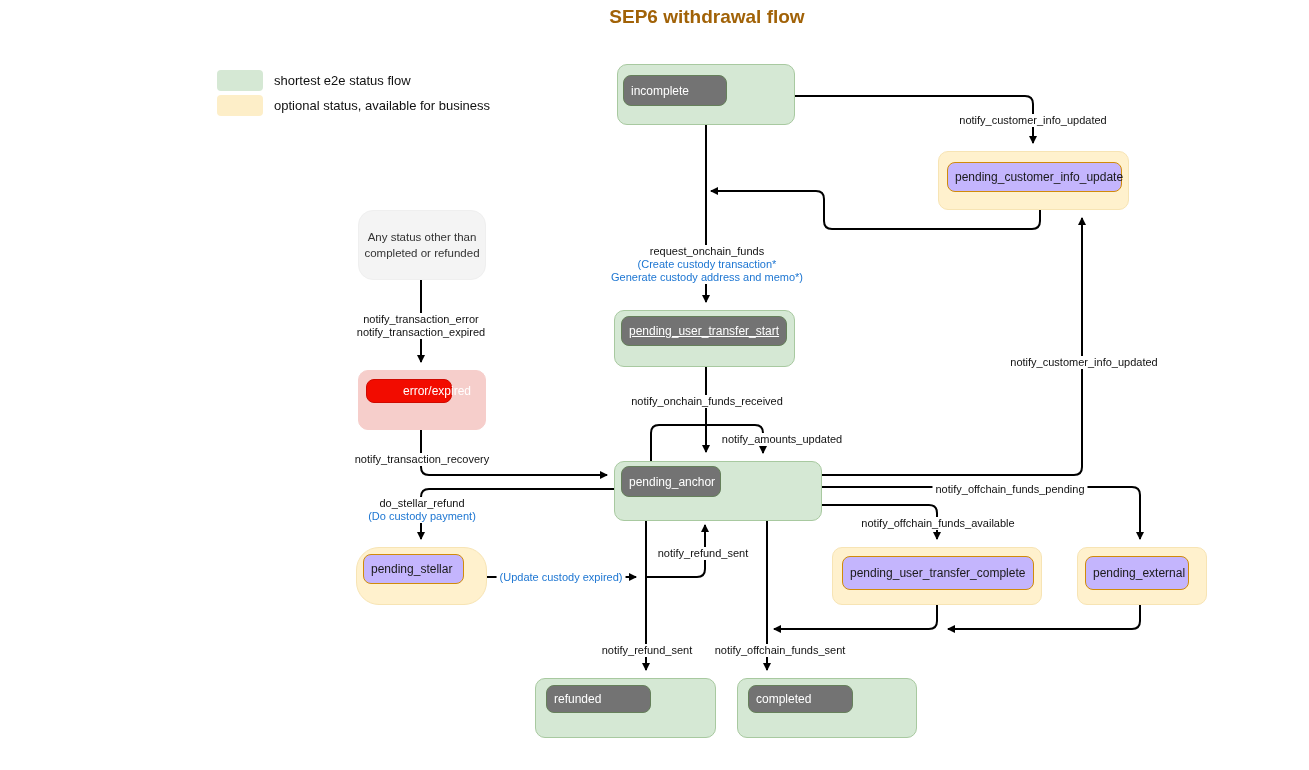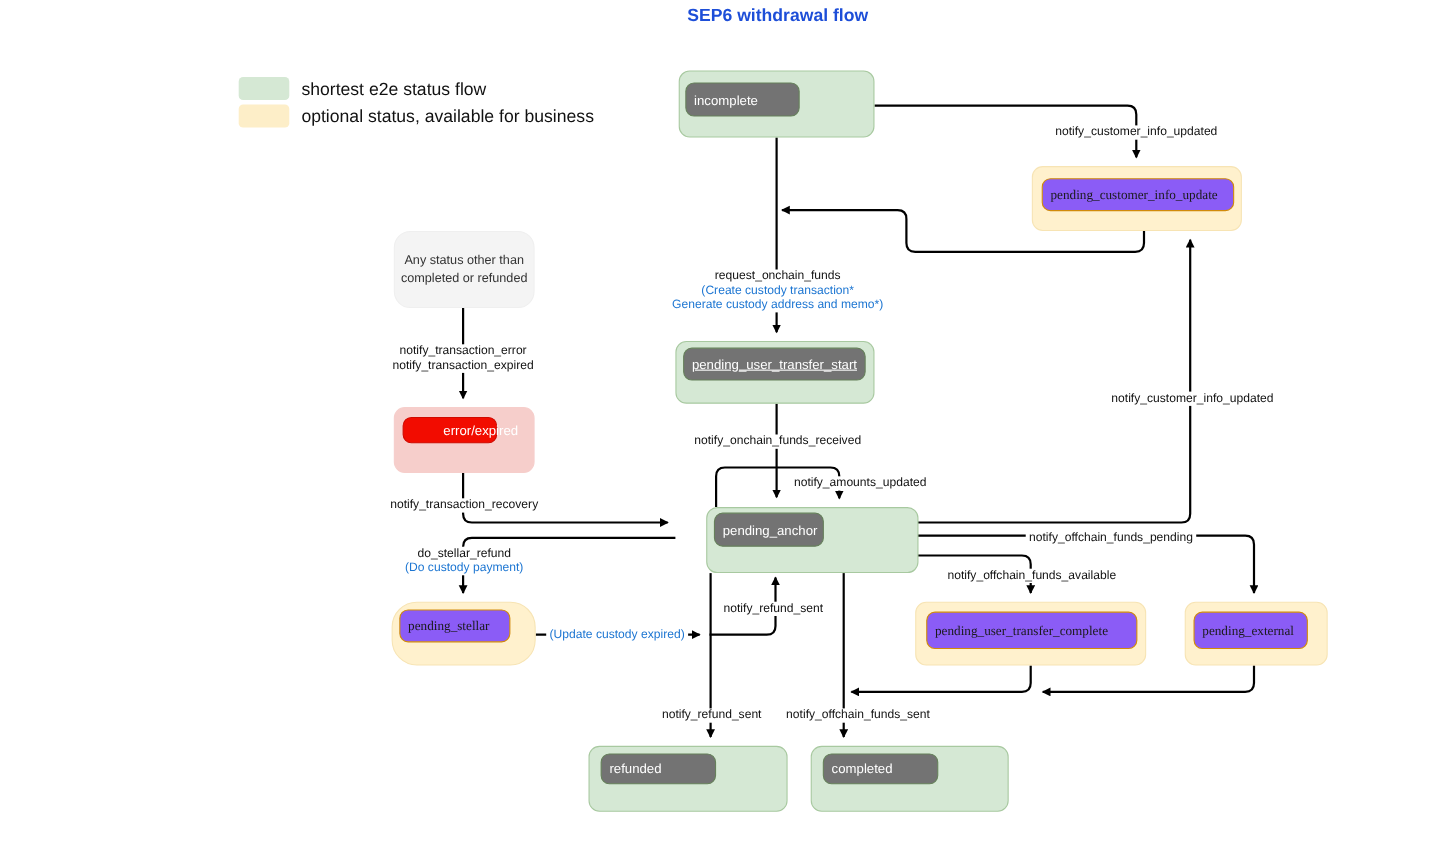--- a/index.html
+++ b/index.html
@@ -1,43 +1,43 @@
 <!DOCTYPE html>
 <html><head>
 <meta charset="utf-8">
 <style>
   html,body{margin:0;padding:0;background:#fff;}
   .stage{position:relative;width:1309px;height:770px;background:#ffffff;
          font-family:"Liberation Sans",sans-serif;overflow:hidden;}
   svg.edges{position:absolute;left:0;top:0;}
   .title{position:absolute;left:707px;top:6px;transform:translateX(-50%);
-         font-size:16px;font-weight:bold;color:#1d4ed8;white-space:nowrap;}
+         font-size:19px;font-weight:bold;color:#a16207;white-space:nowrap;}
   
   .node{position:absolute;border-radius:10px;box-sizing:border-box;}
   .node.green{background:#d5e8d4;border:1px solid #a8c9a0;}
   .node.yellow{background:#fff1cd;border:1px solid #f7e4b4;}
   .node.pink{background:#f6cecb;border:1px solid #f6cecb;}
   .node.gray{background:#f4f4f4;border:1px solid #efefef;}
   .pill{position:absolute;border-radius:8px;box-sizing:border-box;display:flex;
         align-items:center;padding:0 7px;font-size:12px;white-space:nowrap;}
   .pill.dkgreen{background:#737373;border:1px solid #66805b;color:#ffffff;}
-  .pill.orange{background:#8b5cf6;border:1px solid #d18b0a;color:#1a1a1a;font-family:Liberation Serif, serif;}
+  .pill.orange{background:#c4b5fd;border:1px solid #d18b0a;color:#1a1a1a;}
   .pill.red{background:#f20c00;border:1px solid #cf0a00;color:#ffffff;padding-left:36px;}
   .gray-note{display:flex;flex-direction:column;align-items:center;justify-content:center;
              height:100%;font-size:11.5px;line-height:16px;color:#333;}
   
   .elabel{position:absolute;transform:translateX(-50%);background:#ffffff;
           padding:0 3px;font-size:11px;line-height:13px;white-space:nowrap;color:#111;}
   .elabel.center{text-align:center;}
   .fn{color:#1d76d2;}
   
   .legend-swatch{position:absolute;width:46px;height:21px;border-radius:4px;}
   .legend-swatch.green{background:#d5e8d4;}
   .legend-swatch.yellow{background:#fdeec8;}
-  .legend-text{position:absolute;font-size:16px;color:#111;white-space:nowrap;}
+  .legend-text{position:absolute;font-size:13px;color:#111;white-space:nowrap;}
 </style>
 </head>
 <body>
 
 <div class="stage">
 
   <svg class="edges" width="1309" height="770" viewBox="0 0 1309 770">
     <defs>
       <marker id="arr" markerUnits="userSpaceOnUse" markerWidth="9" markerHeight="9" refX="7" refY="4" orient="auto">
         <path d="M0,0 L8,4 L0,8 Z" fill="#000"></path>
@@ -95,21 +95,21 @@
       <span>error/expired</span>
     </div>
   </div>
 
   <div class="node green" style="left:614px;top:310px;width:181px;height:57px;">
     <div class="pill dkgreen" style="left:6px;top:5px;width:166px;height:30px;text-decoration:underline;">
       <span>pending_user_transfer_start</span>
     </div>
   </div>
 
-  <div class="node green" style="left:614px;top:461px;width:193px;height:60px;margin-left:28px;">
+  <div class="node green" style="left:614px;top:461px;width:208px;height:60px;">
     <div class="pill dkgreen" style="left:6px;top:4px;width:100px;height:31px;">
       <span>pending_anchor</span>
     </div>
   </div>
 
   <div class="node yellow" style="left:356px;top:547px;width:131px;height:58px;border-radius:23px;">
     <div class="pill orange" style="left:6px;top:6px;width:101px;height:30px;">
       <span>pending_stellar</span>
     </div>
   </div>

